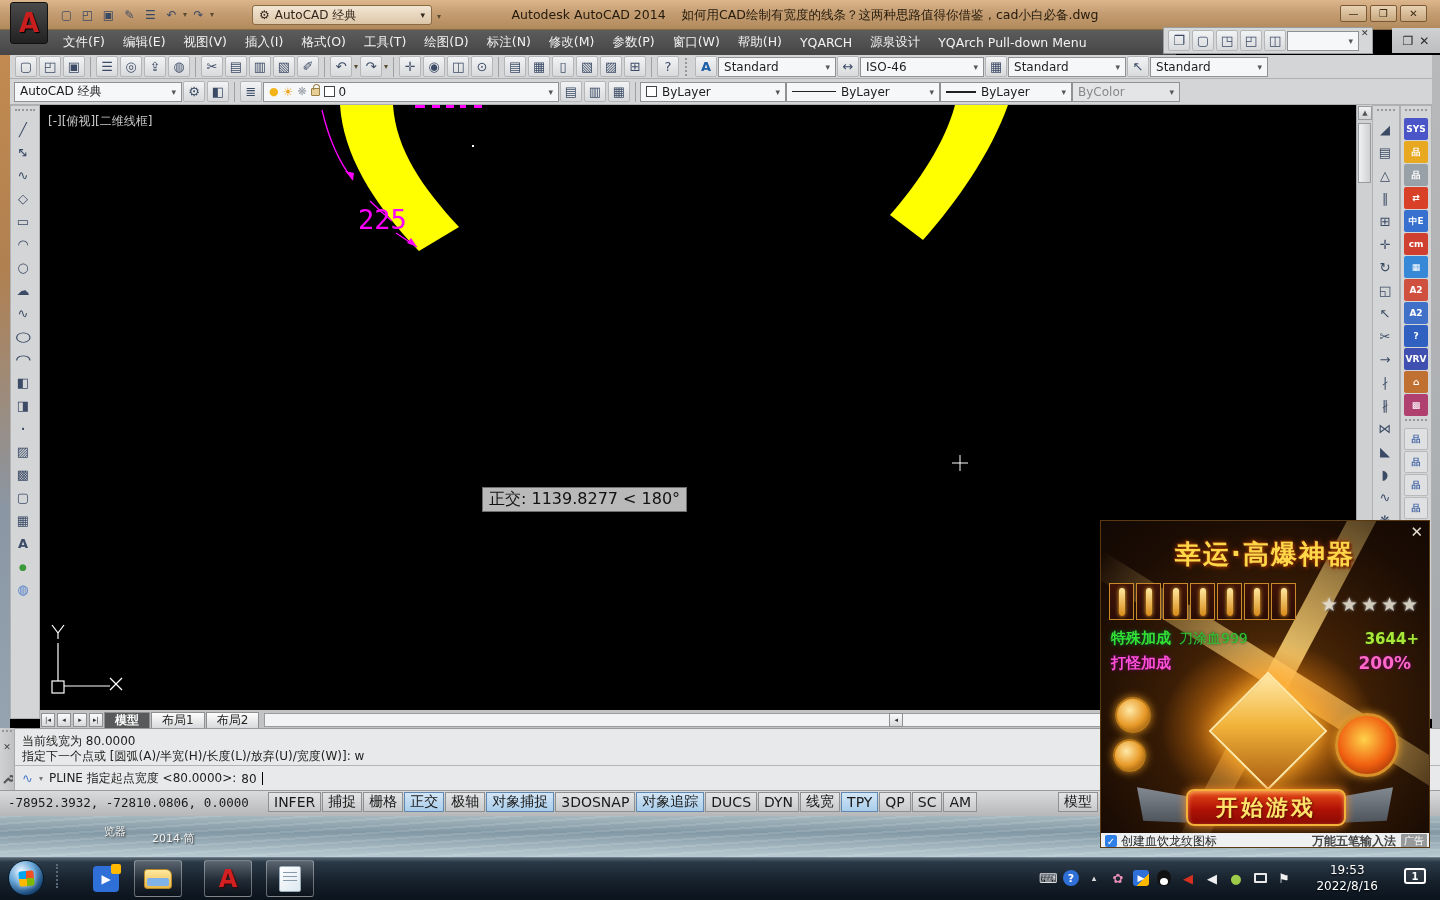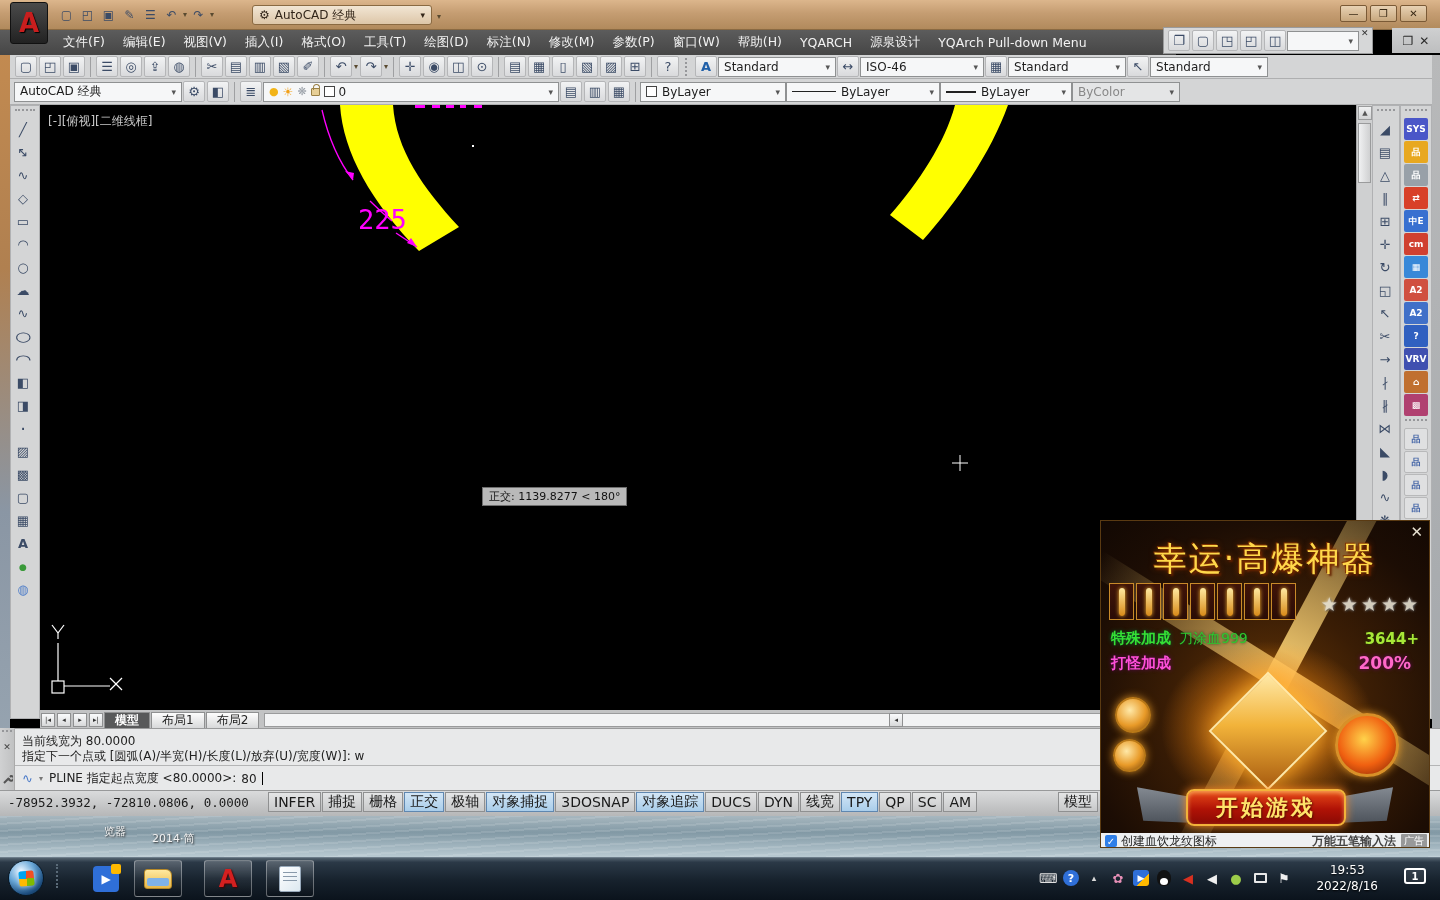--- a/index.html
+++ b/index.html
@@ -33,21 +33,21 @@
 .lock{width:9px;height:8px;border:1px solid #9a8146;border-radius:1px;background:#e7cf96;position:relative;display:inline-block}
 .lock:before{content:"";position:absolute;left:1px;top:-5px;width:5px;height:5px;border:1.5px solid #9a8146;border-bottom:none;border-radius:4px 4px 0 0}
 
 .vstrip{background:#d4d5d6;border:1px solid #b0b1b3}
 .vtbi{width:24px;height:23px;display:flex;align-items:center;justify-content:center;font-size:13px;color:#3b4b66}
 .hgrip{height:6px;margin:3px 4px;border-top:2px dotted #96979a}
 .cicon{width:24px;height:22px;margin:1px auto;border-radius:2px;display:flex;align-items:center;justify-content:center;font-size:9px;font-weight:bold;color:#fff}
 
 #canvas{left:40px;top:105px;width:1316px;height:605px;background:#000}
 #vplabel{left:8px;top:8px;color:#c9c9c9;font-size:12px}
-#tooltip{left:442px;top:382px;background:#b9b9b9;border:1px solid #6e6e6e;box-shadow:1px 1px 0 #000;padding:1px 6px;font-size:11px;color:#111;white-space:nowrap}
+#tooltip{left:442px;top:382px;background:#b9b9b9;border:1px solid #6e6e6e;box-shadow:1px 1px 0 #000;padding:1px 6px;font-size:16px;color:#111;white-space:nowrap}
 #vscroll{left:1356px;top:105px;width:16px;height:605px;background:#cfd0d1;border-left:1px solid #a8a9aa}
 .scbtn{width:14px;height:14px;margin:1px;background:linear-gradient(#f0f1f2,#d2d3d4);border:1px solid #9a9b9c;font-size:7px;color:#555;display:flex;align-items:center;justify-content:center}
 
 #tabsrow{left:40px;top:710px;width:1316px;height:18px;background:#c2c3c4;display:flex;align-items:flex-end}
 .navb{width:14px;height:14px;margin:0 1px 1px 1px;background:linear-gradient(#fafbfc,#d8d9da);border:1px solid #8f9091;font-size:7px;display:flex;align-items:center;justify-content:center;color:#333}
 .tab{height:16px;padding:0 10px;margin-right:1px;background:linear-gradient(#fdfdfd,#d8d9da);border:1px solid #8f9091;border-bottom:none;display:inline-flex;align-items:center;font-size:12px;color:#222}
 .tab.active{background:#58595a;color:#fff;font-weight:bold}
 #htrack{flex:1;height:14px;margin:0 0 1px 4px;background:#f2f3f4;border:1px solid #9a9b9c;display:flex;align-items:center}
 
 #cmd{left:0;top:728px;width:1440px;height:62px;background:#e8e9ea;border-top:1px solid #9a9b9c;font-family:"DejaVu Sans Mono","DejaVu Sans",monospace;font-size:12.5px;color:#141414}
@@ -66,21 +66,21 @@
 #taskbar{left:0;top:857px;width:1440px;height:43px;background:linear-gradient(#54636f,#2b3947 10%,#16212c 55%,#0b131c);border-top:1px solid #6d7d8a}
 #startorb{left:8px;top:860px;width:36px;height:36px;border-radius:50%;background:radial-gradient(circle at 35% 28%,#e6f3ff,#6aa8d8 38%,#1d4d7e 72%,#0a2338);border:1px solid #071826;display:flex;align-items:center;justify-content:center}
 #orbflag{width:15px;height:15px;border-radius:2px;background:conic-gradient(from 0deg,#f25022 0 90deg,#7fba00 0 180deg,#ffb900 0 270deg,#00a4ef 0);transform:rotate(-6deg);box-shadow:0 0 4px rgba(255,255,255,.6)}
 .tbapp{position:absolute;top:860px;width:48px;height:37px;border-radius:3px;display:flex;align-items:center;justify-content:center}
 .tbapp.open{background:linear-gradient(rgba(255,255,255,.22),rgba(255,255,255,.06) 50%,rgba(0,0,0,.15));border:1px solid rgba(255,255,255,.35)}
 .trayi{display:inline-flex;align-items:center;justify-content:center;width:18px;height:18px;margin:0 3px;font-size:13px}
 #clock{right:62px;top:862px;text-align:center;color:#fff;font-size:12px;line-height:16px;text-shadow:0 1px 2px #000}
 
 #ad{left:1100px;top:520px;width:330px;height:328px;z-index:60;background:radial-gradient(circle at 52% 58%,#6b3a07 0%,#3a1d05 40%,#1c0d04 75%,#120803);border:1px solid #5a3a12;overflow:hidden}
 .ray{position:absolute;width:460px;height:26px;left:-40px;top:150px;background:linear-gradient(90deg,transparent,rgba(255,215,120,.85),transparent)}
-#adtitle{left:0;right:0;top:16px;text-align:center;font-size:33px;font-weight:normal;color:#ffd84a;text-shadow:0 0 6px #a33d00,2px 2px 2px #5a1d00,-1px -1px 0 #7a3200;letter-spacing:2px}
+#adtitle{left:0;right:0;top:16px;text-align:center;font-size:26px;font-weight:bold;color:#ffd84a;text-shadow:0 0 6px #a33d00,2px 2px 2px #5a1d00,-1px -1px 0 #7a3200;letter-spacing:2px}
 .slot{width:25px;height:37px;background:linear-gradient(#401408,#2a0c06);border:1px solid #c88a2a;margin-right:2px;position:relative}
 .slot:before{content:"";position:absolute;left:9px;top:4px;width:6px;height:28px;background:linear-gradient(#ffe9a0,#d88a18);border-radius:3px;box-shadow:0 0 4px #ffba30}
 #adstars{position:absolute;right:8px;top:72px;font-size:19px;letter-spacing:3px;color:#e6e1d2;text-shadow:0 0 3px #fff,1px 1px 2px #000;opacity:.9}
 .adrow{position:absolute;left:10px;right:10px;display:flex;align-items:flex-end;white-space:nowrap}
 #chestglow{left:60px;top:120px;width:215px;height:175px;background:radial-gradient(closest-side,rgba(255,190,60,.95),rgba(255,140,20,.45) 55%,transparent);border-radius:50%}
 #chest{left:125px;top:168px;width:84px;height:84px;transform:rotate(45deg);background:linear-gradient(135deg,#ffe9a8,#f2b33a 45%,#a85c10);border:2px solid #ffe9a8;box-shadow:0 0 26px #ffae2a}
 .orb{position:absolute;border-radius:50%;background:radial-gradient(circle at 40% 35%,#ffe9a8,#e89a28 55%,#7a4408);border:2px solid #b87818;box-shadow:0 0 8px rgba(255,170,40,.8)}
 #orbR{background:radial-gradient(circle at 45% 40%,#ffd24a,#f06010 55%,#7a1c04);border:3px solid #d89028}
 .wing{position:absolute;top:262px;width:104px;height:42px;background:linear-gradient(#8a9098,#4a5058)}
 #wingL{left:36px;clip-path:polygon(0 10%,100% 55%,100% 100%,6% 90%)}
@@ -107,20 +107,24 @@
       <span class="mini-dd">▾</span>
     <span class="qi">↷</span>
       <span class="mini-dd">▾</span>
   </div>
   <div class="pill" style="position:absolute;left:252px;top:5px;width:180px">
     <span>⚙</span>
     <span>AutoCAD 经典</span>
     <span class="arr" style="margin-left:auto;font-size:9px">▾</span>
   </div>
   <span class="mini-dd" style="position:absolute;left:436px;top:12px">▾</span>
+  <div class="abs" id="apptitle">
+    <span>Autodesk AutoCAD 2014</span>&nbsp;&nbsp;&nbsp;
+    <span>如何用CAD绘制有宽度的线条？这两种思路值得你借鉴，cad小白必备.dwg</span>
+  </div>
   <div class="row" style="position:absolute;right:13px;top:5px">
     <span class="winbtn">—</span>
     <span class="winbtn">❒</span>
     <span class="winbtn">✕</span>
   </div>
 </div>
 <div class="abs" id="acadlogo">A</div>
 
 <div class="abs" id="menubar">
   <span class="mi">文件(F)</span>

